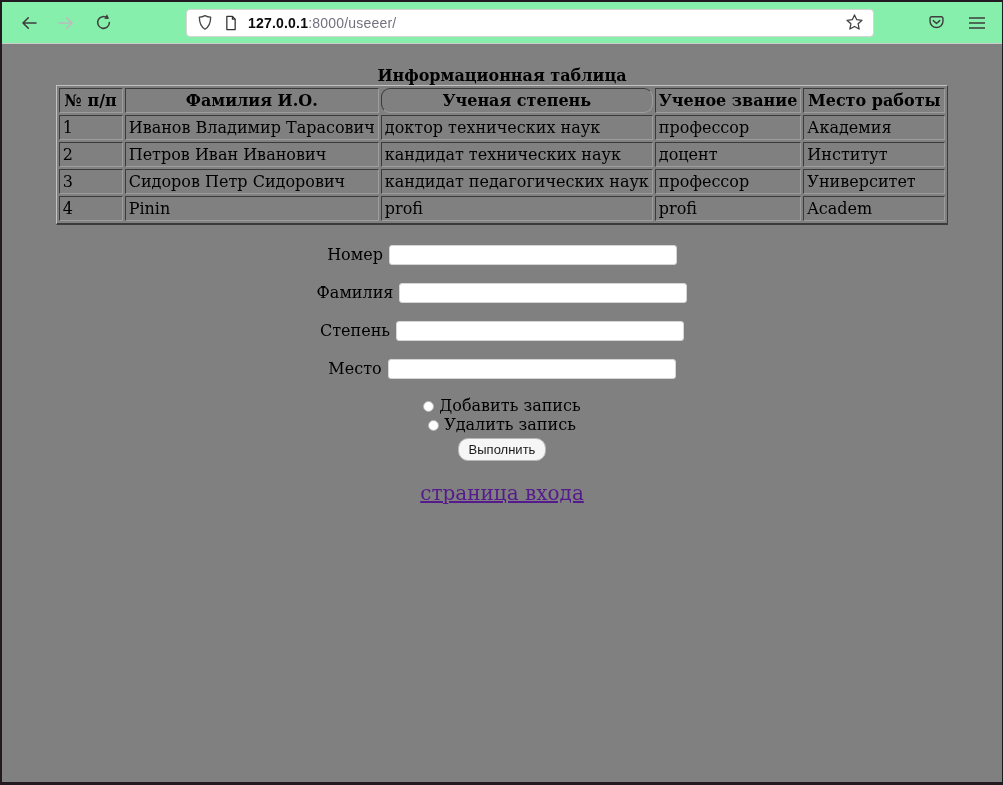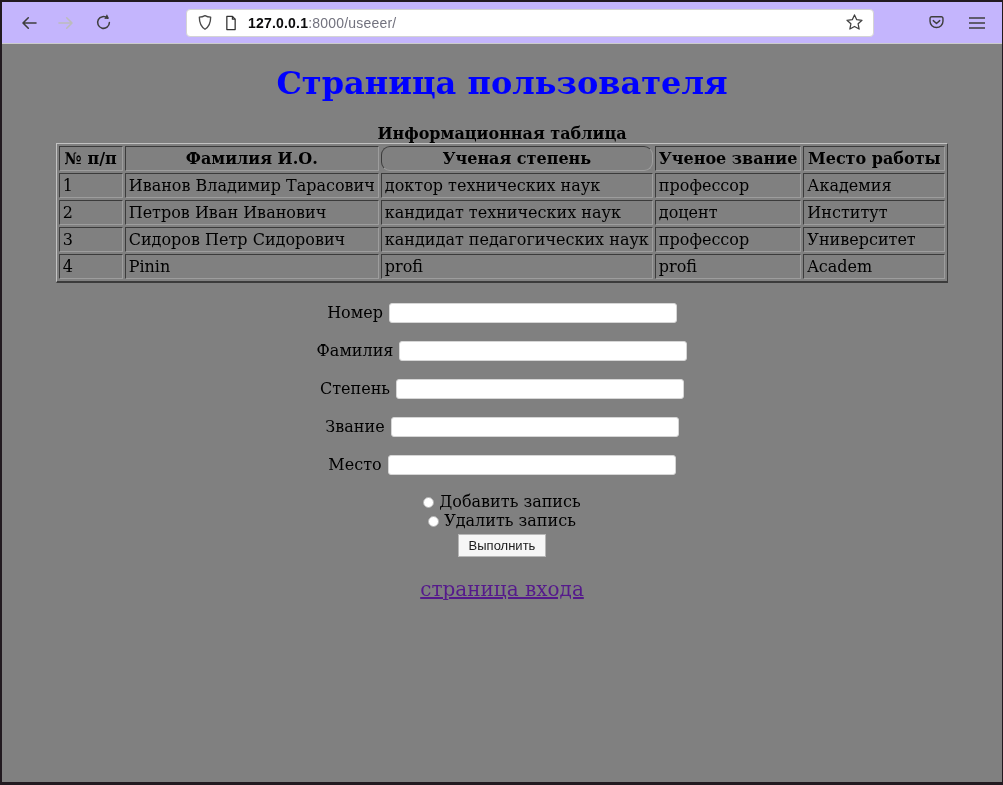--- a/index.html
+++ b/index.html
@@ -5,21 +5,21 @@
   html, body { margin:0; padding:0; width:1003px; height:785px; overflow:hidden; }
   body { background:#221a20; font-family:"DejaVu Serif", serif; }
 
   .window {
     position:absolute; top:2px; left:2px; width:1000px; height:780px;
     display:flex; flex-direction:column; background:#808080;
   }
 
   
   .toolbar {
-    height:41px; flex:0 0 41px; background:#c4b5fd;
+    height:41px; flex:0 0 41px; background:#86efac;
     border-bottom:1px solid #cccccc;
     display:flex; align-items:center; padding:0 10px 0 16px;
     font-family:"Liberation Sans", sans-serif;
   }
   .nav-btn { width:22px; height:22px; display:flex; align-items:center; justify-content:center;
     margin-right:15px; cursor:pointer; }
   .urlbar {
     margin-left:57px; width:688px; height:28px; background:#ffffff;
     border:1px solid #d4d4d4; border-radius:4px;
     display:flex; align-items:center; padding:0 9px; box-sizing:border-box;
@@ -62,21 +62,21 @@
   }
   .radio-row { line-height:19px; font-size:16px; text-align:center; }
   .radio-dot {
     display:inline-block; width:11px; height:11px; border-radius:50%;
     background:#ffffff; border:1px solid #b3b3b3; margin-right:5px;
     vertical-align:-1px; box-sizing:border-box; cursor:pointer;
   }
   .exec-btn {
     margin-top:4px;
     font-family:"Liberation Sans", sans-serif; font-size:13px; color:#1a1a1a;
-    background:#f6f6f6; border:1px solid #b7b7b7; border-radius:0;
+    background:#f6f6f6; border:1px solid #b7b7b7; border-radius:10px;
     padding:3px 10px; cursor:pointer;
   }
   .login-link {
     display:inline-block; margin-top:20px; font-size:20px;
     color:#551a8b; text-decoration:underline; cursor:pointer;
   }
   .center { text-align:center; }
 </style>
 </head>
 <body>
@@ -131,21 +131,20 @@
       <span style="display:flex;">
         <svg width="18" height="16" viewBox="0 0 18 16">
           <path d="M1 3 h16 M1 8 h16 M1 13 h16" stroke="#3e3e3e" stroke-width="1.7"></path>
         </svg>
       </span>
     </div>
   </div>
 
   <div class="page">
 
-    <h1 class="title">Страница пользователя</h1>
     <h2 class="subtitle">Информационная таблица</h2>
 
 
     <table class="data">
       <tbody>
           <tr>
         <th class="col-num">№ п/п</th>
         <th class="col-name">Фамилия И.О.</th>
         <th class="col-degree">Ученая степень</th>
         <th class="col-rank">Ученое звание</th>
@@ -186,23 +185,20 @@
       <div class="form-row">
         <label>Номер</label><input type="text" value="" style="">
       </div>
       <div class="form-row">
         <label>Фамилия</label><input type="text" value="" style="">
       </div>
       <div class="form-row">
         <label>Степень</label><input type="text" value="" style="">
       </div>
       <div class="form-row">
-        <label>Звание</label><input type="text" value="" style="">
-      </div>
-      <div class="form-row">
         <label>Место</label><input type="text" value="" style="">
       </div>
 
       <div class="radio-row">
         <span class="radio-dot"></span><span>Добавить запись</span>
       </div>
       <div class="radio-row">
         <span class="radio-dot"></span><span>Удалить запись</span>
       </div>
 

